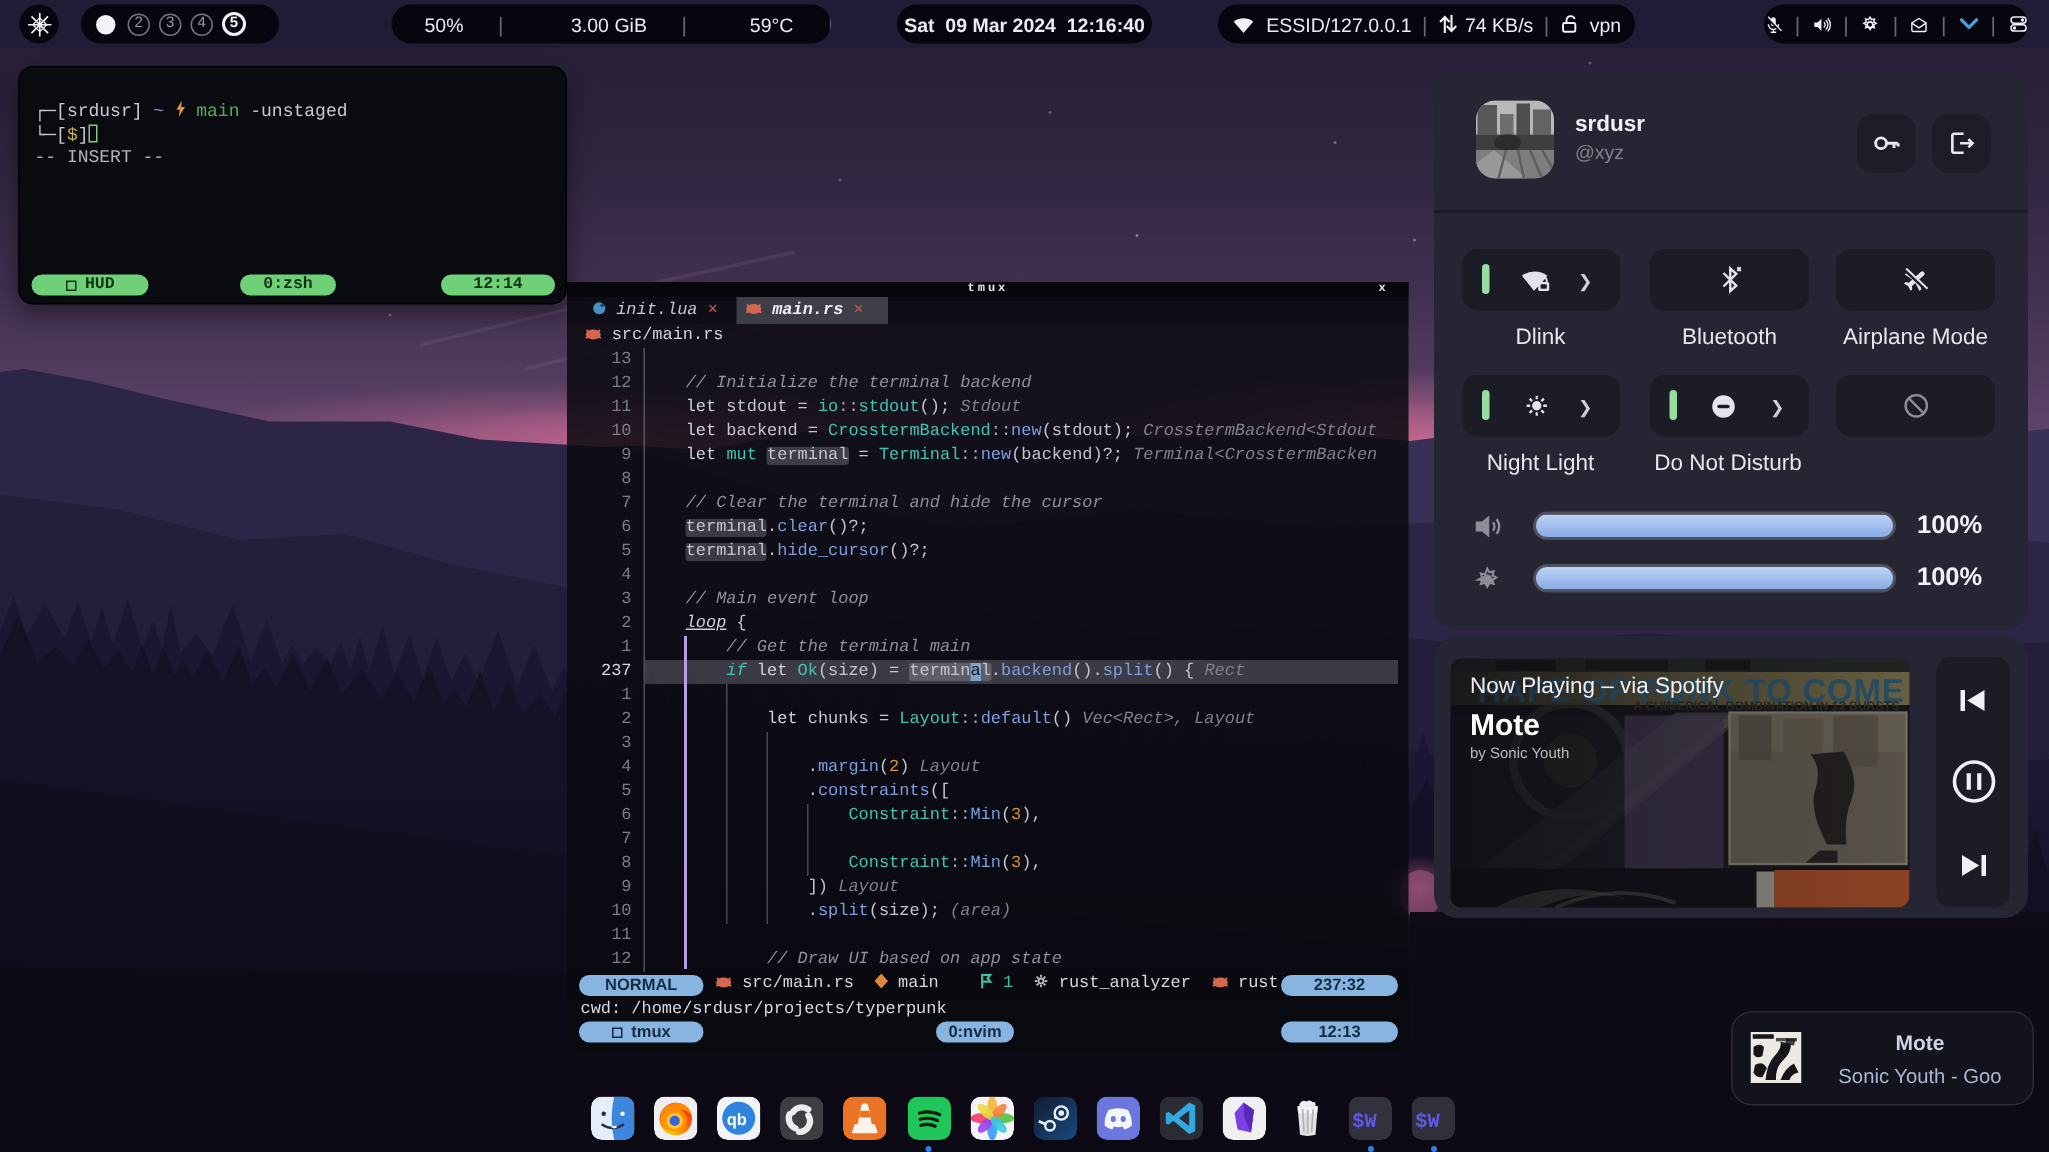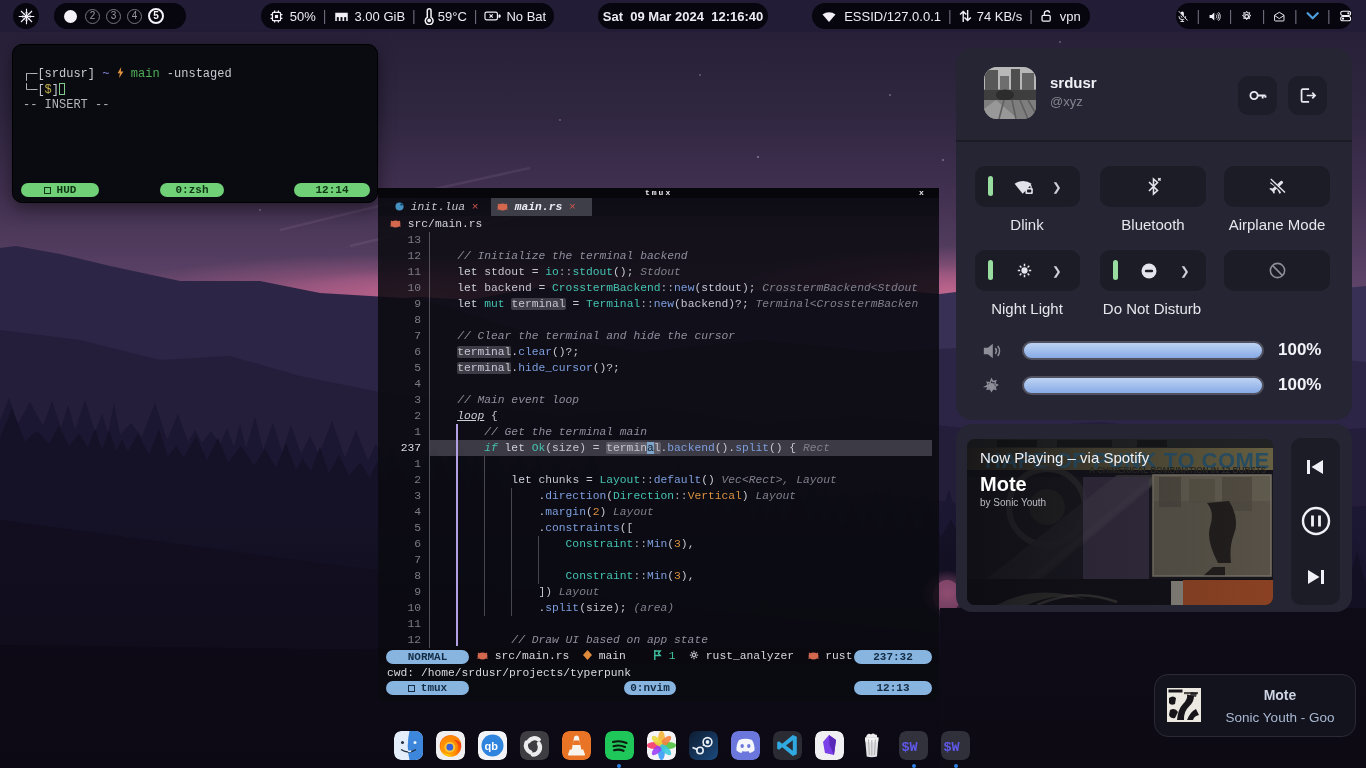--- a/index.html
+++ b/index.html
@@ -10,21 +10,21 @@
 .pill{position:absolute;top:3px;height:26px;background:#07060e;border-radius:13px;display:flex;align-items:center;color:#eceaf2;font-size:14.5px;white-space:nowrap;overflow:hidden}
 .sep{color:#6b6878;padding:0 7px;font-size:14px}
 
 .mono{font-family:"Liberation Mono",monospace}
 
 #term1{position:absolute;left:12px;top:44px;width:366px;height:159px;background:#0a0a11;border-radius:10px;border:1px solid #000;box-shadow:0 6px 18px rgba(0,0,0,.45)}
 .gpill{position:absolute;height:14px;background:#6fd077;border-radius:7px;color:#0f3413;font-family:"Liberation Mono",monospace;font-size:11px;font-weight:bold;display:flex;align-items:center;justify-content:center}
 
 #tmuxwin{position:absolute;left:378px;top:188px;width:561px;height:514px;background:rgba(10,10,16,0.86);border-radius:0 0 8px 8px}
 #tmuxbar{position:absolute;left:0;top:0;width:561px;height:10px;background:#06060b;color:#e8e8ee;font-family:"Liberation Mono",monospace;font-size:8px;font-weight:bold}
-.bpill{position:absolute;height:14px;background:#88b5e0;border-radius:7px;color:#132c44;font-family:Liberation Mono, monospace;font-size:11px;font-weight:bold;display:flex;align-items:center;justify-content:center}
+.bpill{position:absolute;height:14px;background:#88b5e0;border-radius:7px;color:#132c44;font-family:Liberation Sans, sans-serif;font-size:11px;font-weight:bold;display:flex;align-items:center;justify-content:center}
 #code{position:absolute;left:0;top:44px;width:561px}
 .row{position:relative;height:16px;line-height:16px;white-space:pre;font-family:"Liberation Mono",monospace;font-size:11.3px;color:#c5c5d0}
 .ln{position:absolute;left:0;top:0;width:43px;text-align:right;color:#7c7c88}
 .ct{position:absolute;left:52px;top:0}
 .cm{color:#8f8f9d;font-style:italic}
 .hint{color:#80808d;font-style:italic}
 .tl{color:#44c2b0}.tli{color:#44c2b0;font-style:italic}.tlu{color:#44c2b0}
 .bl{color:#7d9ede}
 .or{color:#d9913f}
 .kw{color:#cdd0da}
@@ -115,21 +115,21 @@
           <path d="M12 5.5l2.6 2.6M12 5.5L9.4 8.1M12 18.5l2.6-2.6M12 18.5l-2.6-2.6M5.5 12l2.6-2.6M5.5 12l2.6 2.6M18.5 12l-2.6-2.6M18.5 12l-2.6 2.6" stroke-width="1.2"></path>
         </svg>
  </div>
  <div class="pill" style="left:54px;width:132px">
   <span style="display:inline-block;width:13px;height:13px;border-radius:7px;background:#f4f2f8;margin-left:10px"></span>
   <span style="display:inline-block;width:15px;height:15px;border-radius:8px;border:1.5px solid #77747f;color:#9a97a2;font-size:10px;text-align:center;line-height:12px;margin-left:8px">2</span>
   <span style="display:inline-block;width:15px;height:15px;border-radius:8px;border:1.5px solid #77747f;color:#9a97a2;font-size:10px;text-align:center;line-height:12px;margin-left:6px">3</span>
   <span style="display:inline-block;width:15px;height:15px;border-radius:8px;border:1.5px solid #77747f;color:#9a97a2;font-size:10px;text-align:center;line-height:12px;margin-left:6px">4</span>
   <span style="display:inline-block;width:16px;height:16px;border-radius:8px;border:2px solid #f4f2f8;color:#f4f2f8;font-size:10px;font-weight:bold;text-align:center;line-height:12px;margin-left:6px">5</span>
  </div>
- <div class="pill" style="left:261px;width:293px;justify-content:center;font-size:13px;gap:0px">
+ <div class="pill" style="left:261px;width:293px;font-size:13px;gap:16px">
   <svg width="15" height="15" viewBox="0 0 24 24" fill="none" stroke="#f2f0f6" stroke-width="2">
           <rect x="5.5" y="5.5" width="13" height="13" rx="1.5"></rect>
           <rect x="9.5" y="9.5" width="5" height="5" fill="#f2f0f6" stroke="none"></rect>
           <path d="M9 2.5v3M15 2.5v3M9 18.5v3M15 18.5v3M2.5 9h3M2.5 15h3M18.5 9h3M18.5 15h3"></path>
         </svg>
   <span style="margin-left:6px">50%</span>
         <span class="sep">|</span>
   <svg width="15" height="13" viewBox="0 0 24 20" fill="#f2f0f6">
           <path d="M2 4 h20 v13 H2 z"></path>
           <rect x="4.5" y="11" width="3.2" height="6" fill="#07060e"></rect>
@@ -263,21 +263,21 @@
 <div class="row"><span class="ln">7</span><span class="ct">    <span class="cm">// Clear the terminal and hide the cursor</span></span></div>
 <div class="row"><span class="ln">6</span><span class="ct">    <span class="hl">terminal</span>.<span class="bl">clear</span>()?;</span></div>
 <div class="row"><span class="ln">5</span><span class="ct">    <span class="hl">terminal</span>.<span class="bl">hide_cursor</span>()?;</span></div>
 <div class="row"><span class="ln">4</span><span class="ct"></span></div>
 <div class="row"><span class="ln">3</span><span class="ct">    <span class="cm">// Main event loop</span></span></div>
 <div class="row"><span class="ln">2</span><span class="ct">    <span class="kw" style="text-decoration:underline;font-style:italic">loop</span> {</span></div>
 <div class="row"><span class="ln">1</span><span class="ct">        <span class="cm">// Get the terminal main</span></span></div>
 <div class="row"><span class="ln" style="color:#d8d8e2">237</span><span class="ct">        <span class="tli">if</span> <span class="kw">let</span> <span class="tl">Ok</span>(size) = <span class="hl">termin<span style="background:#7da3c8;color:#10141c">a</span>l</span>.<span class="bl">backend</span>().<span class="bl">split</span>() { <span class="hint">Rect</span></span></div>
 <div class="row"><span class="ln">1</span></div>
 <div class="row"><span class="ln">2</span><span class="ct">            <span class="kw">let</span> chunks = <span class="tl">Layout</span><span class="pu">::</span><span class="bl">default</span>() <span class="hint">Vec&lt;Rect&gt;, Layout</span></span></div>
-<div class="row"><span class="ln">3</span><span class="ct">                .<span class="bl">direction</span>(<span class="tl">Direction</span><span class="pu">::</span><span class="or">Vertical</span>) <span class="hint">Layout</span></span></div>
+<div class="row"><span class="ln">3</span></div>
 <div class="row"><span class="ln">4</span><span class="ct">                .<span class="bl">margin</span>(<span class="or">2</span>) <span class="hint">Layout</span></span></div>
 <div class="row"><span class="ln">5</span><span class="ct">                .<span class="bl">constraints</span>([</span></div>
 <div class="row"><span class="ln">6</span><span class="ct">                    <span class="tl">Constraint</span><span class="pu">::</span><span class="bl">Min</span>(<span class="or">3</span>),</span></div>
 <div class="row"><span class="ln">7</span></div>
 <div class="row"><span class="ln">8</span><span class="ct">                    <span class="tl">Constraint</span><span class="pu">::</span><span class="bl">Min</span>(<span class="or">3</span>),</span></div>
 <div class="row"><span class="ln">9</span><span class="ct">                ]) <span class="hint">Layout</span></span></div>
 <div class="row"><span class="ln">10</span><span class="ct">                .<span class="bl">split</span>(size); <span class="hint">(area)</span></span></div>
 <div class="row"><span class="ln">11</span><span class="ct"></span></div>
 <div class="row"><span class="ln">12</span><span class="ct">            <span class="cm">// Draw UI based on app state</span></span></div>
  </div>

